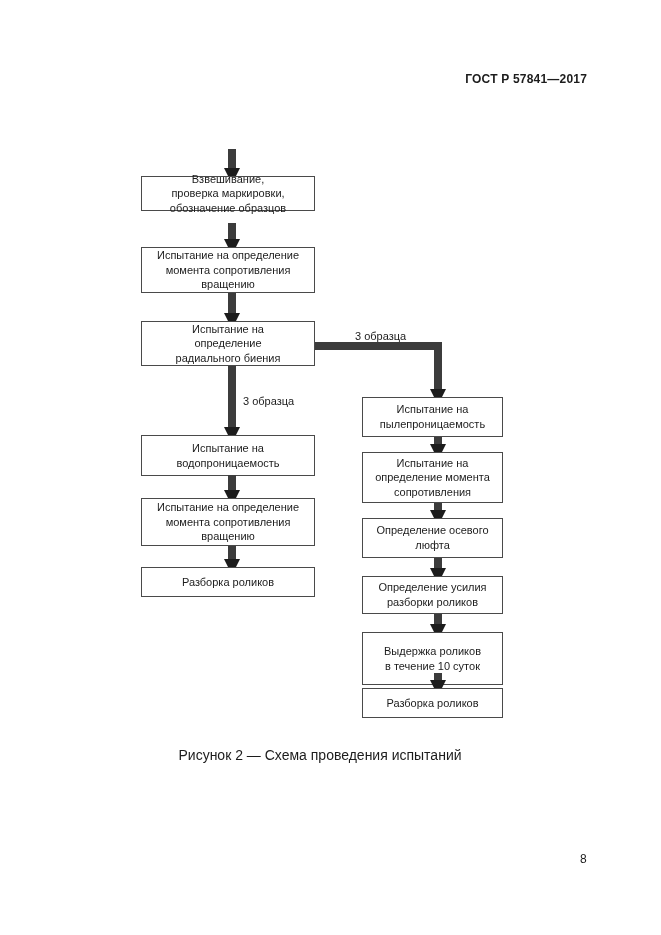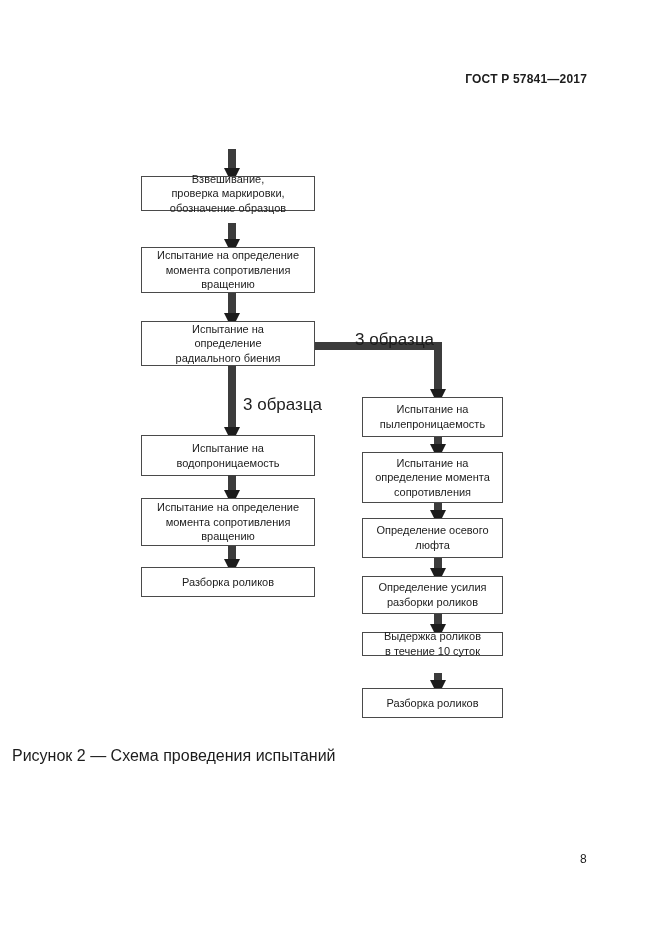--- a/index.html
+++ b/index.html
@@ -25,25 +25,25 @@
   }
   .vline { position:absolute; width:1px; background:#3c3c3c; }
   .hline { position:absolute; height:1px; background:#3c3c3c; }
   .ahead {
     position:absolute; width:0; height:0;
     border-left:4px solid transparent;
     border-right:4px solid transparent;
     border-top:8px solid #1c1c1c;
   }
   .branch-label {
-    position:absolute; font-size:17px; white-space:nowrap;
+    position:absolute; font-size:11px; white-space:nowrap;
   }
   .caption {
     position:absolute; top:735px; left:0; width:624px;
-    text-align:left; font-size:16px;
+    text-align:center; font-size:14px;
   }
   .page-number {
     position:absolute; top:840px; left:568px; font-size:12px;
   }
 </style>
 </head>
 <body>
 
 <div class="page">
 
@@ -67,21 +67,21 @@
 
   <div class="box" style="left:354px; top:389px; width:141px; height:40px;">Испытание на
 пылепроницаемость</div>
   <div class="box" style="left:354px; top:444px; width:141px; height:51px;">Испытание на
 определение момента
 сопротивления</div>
   <div class="box" style="left:354px; top:510px; width:141px; height:40px;">Определение осевого
 люфта</div>
   <div class="box" style="left:354px; top:568px; width:141px; height:38px;">Определение усилия
 разборки роликов</div>
-  <div class="box" style="left:354px; top:624px; width:141px; height:24px;">Выдержка роликов
+  <div class="box" style="left:354px; top:624px; width:141px; height:53px;">Выдержка роликов
 в течение 10 суток</div>
   <div class="box" style="left:354px; top:680px; width:141px; height:30px;">Разборка роликов</div>
 
   <div class="vline" style="left:220px; top:141px; height:20px;"></div>
   <div class="ahead" style="left:216px; top:160px;"></div>
 
   <div class="vline" style="left:220px; top:215px; height:17px;"></div>
   <div class="ahead" style="left:216px; top:231px;"></div>
 
   <div class="vline" style="left:220px; top:285px; height:21px;"></div>

